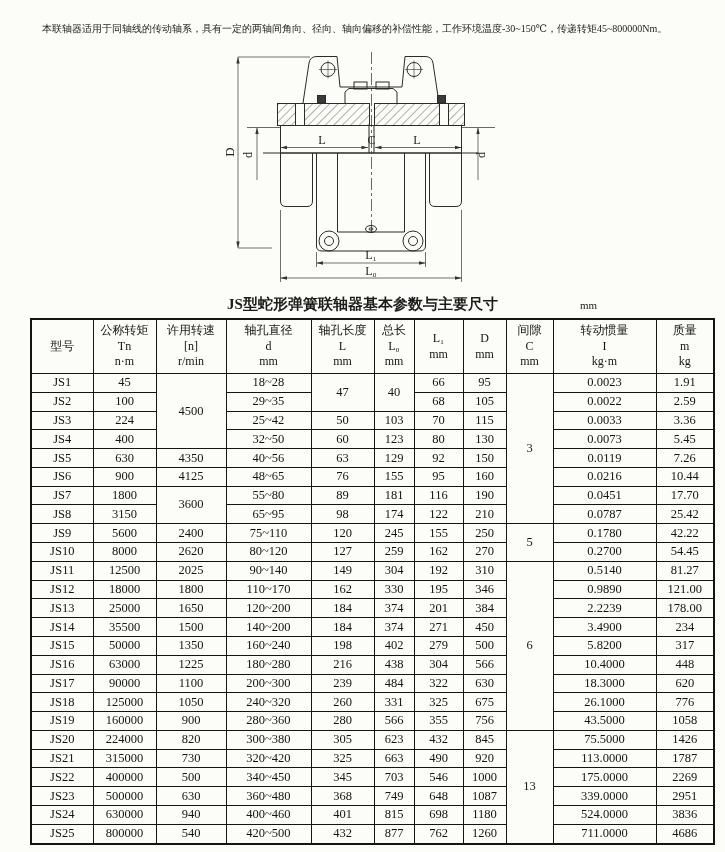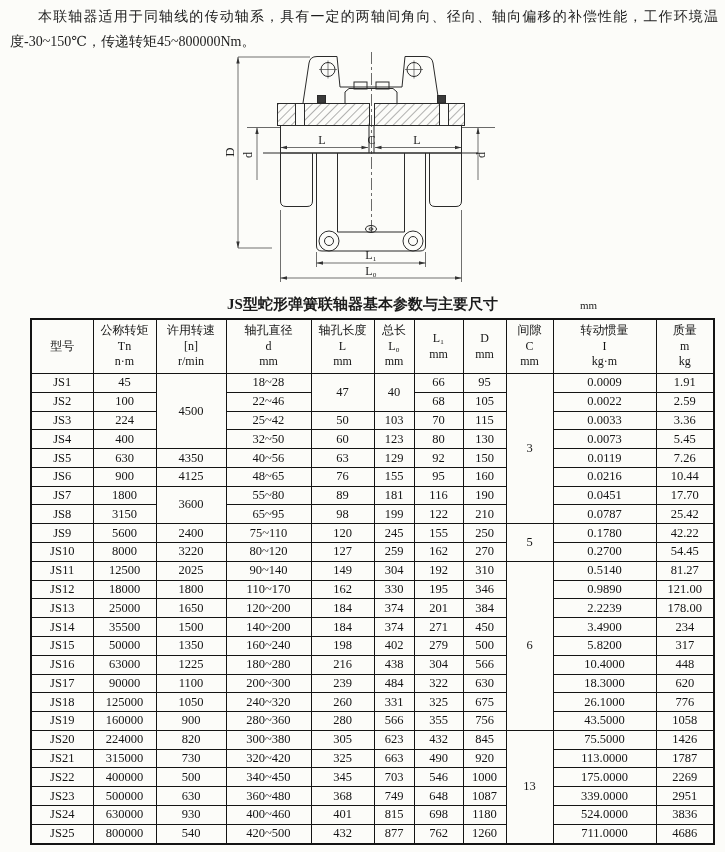--- a/index.html
+++ b/index.html
@@ -2,22 +2,22 @@
 <html><head>
 <meta charset="utf-8">
 <style>
   html,body{margin:0;padding:0;}
   body{
     width:725px;height:852px;position:relative;overflow:hidden;
     background:#fcfcf9;color:#1c1c1c;
     font-family:"Liberation Serif","DejaVu Serif",serif;
   }
   .intro{
-    position:absolute;top:4px;left:10px;right:7px;margin:0;
-    font-size:14px;line-height:25px;text-indent:2em;text-align:justify;
+    position:absolute;top:4px;left:10px;right:7px;margin:12px;
+    font-size:10px;line-height:25px;text-indent:2em;text-align:justify;
   }
   .drawing{position:absolute;left:210px;top:48px;}
   .title-row{position:absolute;top:295px;left:0;width:611px;height:20px;}
   .tbl-title{
     position:absolute;left:0;width:725px;text-align:center;
     font-size:15px;font-weight:bold;
   }
   .tbl-unit{position:absolute;right:14px;top:4px;font-size:11px;}
   table.specs{
     position:absolute;left:30px;top:318px;
@@ -200,27 +200,27 @@
       <tr>
         <td>JS1</td>
         <td>45</td>
         <td rowspan="4">4500</td>
         <td>18~28</td>
         <td rowspan="2">47</td>
         <td rowspan="2">40</td>
         <td>66</td>
         <td>95</td>
         <td rowspan="8">3</td>
-        <td>0.0009</td>
+        <td>0.0023</td>
         <td>1.91</td>
       </tr>
       <tr>
         <td>JS2</td>
         <td>100</td>
-        <td>22~46</td>
+        <td>29~35</td>
         <td>68</td>
         <td>105</td>
         <td>0.0022</td>
         <td>2.59</td>
       </tr>
       <tr>
         <td>JS3</td>
         <td>224</td>
         <td>25~42</td>
         <td>50</td>
@@ -275,21 +275,21 @@
         <td>116</td>
         <td>190</td>
         <td>0.0451</td>
         <td>17.70</td>
       </tr>
       <tr>
         <td>JS8</td>
         <td>3150</td>
         <td>65~95</td>
         <td>98</td>
-        <td>199</td>
+        <td>174</td>
         <td>122</td>
         <td>210</td>
         <td>0.0787</td>
         <td>25.42</td>
       </tr>
       <tr>
         <td>JS9</td>
         <td>5600</td>
         <td>2400</td>
         <td>75~110</td>
@@ -297,21 +297,21 @@
         <td>245</td>
         <td>155</td>
         <td>250</td>
         <td rowspan="2">5</td>
         <td>0.1780</td>
         <td>42.22</td>
       </tr>
       <tr>
         <td>JS10</td>
         <td>8000</td>
-        <td>3220</td>
+        <td>2620</td>
         <td>80~120</td>
         <td>127</td>
         <td>259</td>
         <td>162</td>
         <td>270</td>
         <td>0.2700</td>
         <td>54.45</td>
       </tr>
       <tr>
         <td>JS11</td>
@@ -467,21 +467,21 @@
         <td>368</td>
         <td>749</td>
         <td>648</td>
         <td>1087</td>
         <td>339.0000</td>
         <td>2951</td>
       </tr>
       <tr>
         <td>JS24</td>
         <td>630000</td>
-        <td>930</td>
+        <td>940</td>
         <td>400~460</td>
         <td>401</td>
         <td>815</td>
         <td>698</td>
         <td>1180</td>
         <td>524.0000</td>
         <td>3836</td>
       </tr>
       <tr>
         <td>JS25</td>

